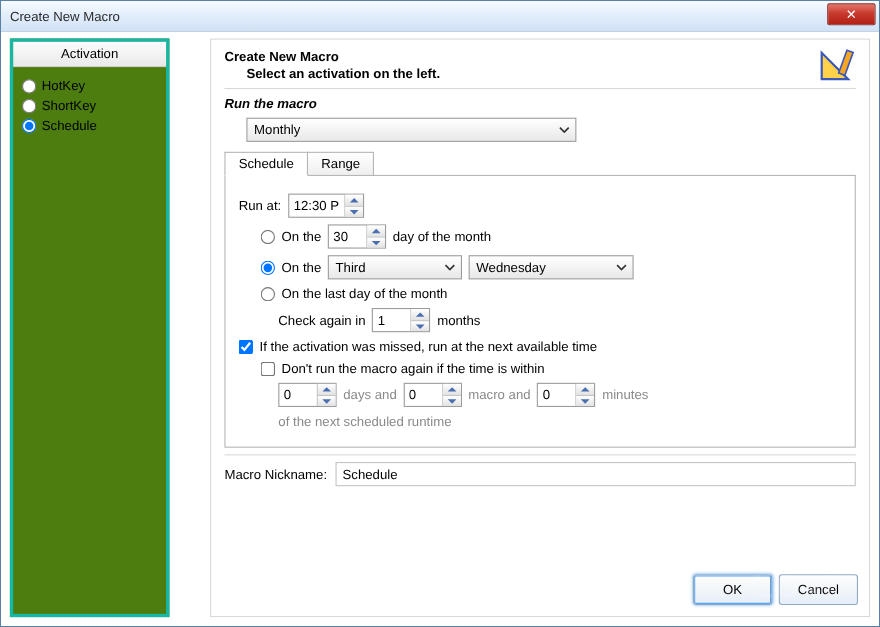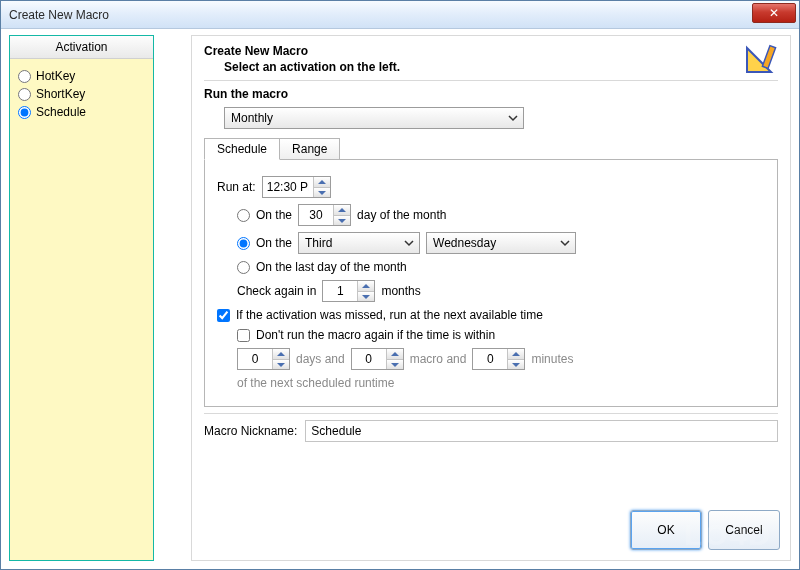--- a/index.html
+++ b/index.html
@@ -2,57 +2,57 @@
 <html><head>
 <meta charset="utf-8">
 <style>
 * { box-sizing: border-box; font-family: "Segoe UI", Tahoma, sans-serif; font-size: 12px; }
 body { margin: 0; background: #6a8fb5; width: 800px; height: 570px; overflow: hidden; }
 .win { position: absolute; left: 0; top: 0; width: 800px; height: 570px; background: #fff; border: 1px solid #5a7fa5; }
 .titlebar { height: 28px; background: linear-gradient(#f7fbff, #e3eefb 45%, #d1e2f6); border-bottom: 1px solid #b5c8de; display: flex; align-items: center; padding-left: 8px; position: relative; }
 .titlebar .title { color: #2a2a2a; }
 .closebtn { position: absolute; right: 3px; top: 2px; width: 44px; height: 20px; background: linear-gradient(#e6756b, #c83a2e 45%, #b42014); border: 1px solid #8c2a20; border-radius: 2px; display: flex; align-items: center; justify-content: center; color: #fff; font-size: 11px; }
 .body { position: absolute; top: 28px; left: 0; right: 0; bottom: 0; background: #fff; }
-.sidebar { position: absolute; left: 8px; top: 6px; width: 145px; bottom: 8px; border: 1px solid #14b8a6; background: #fef9c3; }
+.sidebar { position: absolute; left: 8px; top: 6px; width: 145px; bottom: 8px; border: 3px solid #14b8a6; background: #4d7c0f; }
 .sidehdr { text-align: center; padding: 4px 0; background: linear-gradient(#fdfdfd,#e9e9e9); border-bottom: 1px solid #d0d0d0; }
 .radiolist { padding: 6px 8px; }
 .rrow { display: flex; align-items: center; gap: 5px; margin: 4px 0; }
 .main { position: absolute; left: 190px; top: 6px; right: 8px; bottom: 8px; border: 1px solid #d9d9d9; background: #fff; padding: 8px 12px 46px 12px; overflow: hidden; }
 .mtitle { font-weight: bold; }
 .msub { margin: 2px 0 6px 20px; font-weight: bold; }
 .iconbox { position: absolute; right: 10px; top: 6px; width: 36px; height: 36px; }
 .iconbox svg { width: 100%; height: 100%; }
 hr { border: none; border-top: 1px solid #d9d9d9; margin: 6px 0; }
-.sect-lbl { font-weight: bold; margin-top: 2px; }
+.sect-lbl { font-weight: bold; margin-top: 2px; font-style: italic; }
 .dd { width: 300px; height: 22px; background: linear-gradient(#fff,#e8e8e8); border: 1px solid #9c9c9c; display: inline-flex; align-items: center; padding: 0 6px; position: relative; }
 .dd.small { width: 122px; }
 .dd.med { width: 150px; }
 .dd .arrow { position: absolute; right: 4px; top: 4px; }
 .dd .arrow svg { width: 12px; height: 12px; }
 .tabstrip { margin-top: 8px; position: relative; }
 .tabhead { display: flex; }
 .tab { padding: 3px 12px; border: 1px solid #b6b6b6; background: linear-gradient(#fff,#efefef); margin-right: -1px; position: relative; top: 1px; }
 .tab.active { background: #fff; border-bottom: 1px solid #fff; z-index: 2; }
 .tabbody { border: 1px solid #b6b6b6; padding: 10px 12px; }
 .row { display: flex; align-items: center; gap: 6px; margin: 6px 0; }
 .rowi { margin-left: 20px; }
-.rowi2 { margin-left: 20px; }
+.rowi2 { margin-left: 36px; }
 .spinner { display: inline-flex; align-items: center; border: 1px solid #9c9c9c; height: 22px; background: #fff; }
 .spinner input { border: none; width: 50px; height: 20px; padding: 0 4px; outline: none; background: transparent; }
-.spinner.n input { width: 34px; text-align: center; }
+.spinner.n input { width: 34px; }
 .spincol { display: flex; flex-direction: column; border-left: 1px solid #c4c4c4; }
 .sb { width: 16px; height: 10px; display: flex; align-items: center; justify-content: center; background: linear-gradient(#fff,#e2e2e2); }
 .sb + .sb { border-top: 1px solid #c4c4c4; }
 .sb svg { width: 8px; height: 6px; }
 input[type=radio], input[type=checkbox] { margin: 0; }
 .gray { color: #8a8a8a; }
 .nick { display: flex; align-items: center; gap: 8px; margin-top: 6px; }
 .nick input { flex: 1; height: 22px; border: 1px solid #c4c4c4; padding: 0 5px; }
 .btnbar { position: absolute; right: 10px; bottom: 10px; display: flex; gap: 6px; }
-.btn { width: 72px; height: 40px; border: 1px solid #8da9c6; background: linear-gradient(#fdfdfd,#e6eef7); border-radius: 3px; display: flex; align-items: center; justify-content: center; }
+.btn { width: 72px; height: 28px; border: 1px solid #8da9c6; background: linear-gradient(#fdfdfd,#e6eef7); border-radius: 3px; display: flex; align-items: center; justify-content: center; }
 .btn.focus { box-shadow: inset 0 0 0 1px #5aa3ef, 0 0 3px #5aa3ef; }
 .watermark { position: absolute; right: 28px; bottom: 18px; color: #fff; opacity: .15; font-size: 30px; font-weight: bold; letter-spacing: 2px; pointer-events: none; }
 </style>
 </head>
 <body>
 
 <div class="win">
   <div class="titlebar">
     <span class="title">Create New Macro</span>
     <div class="closebtn">

